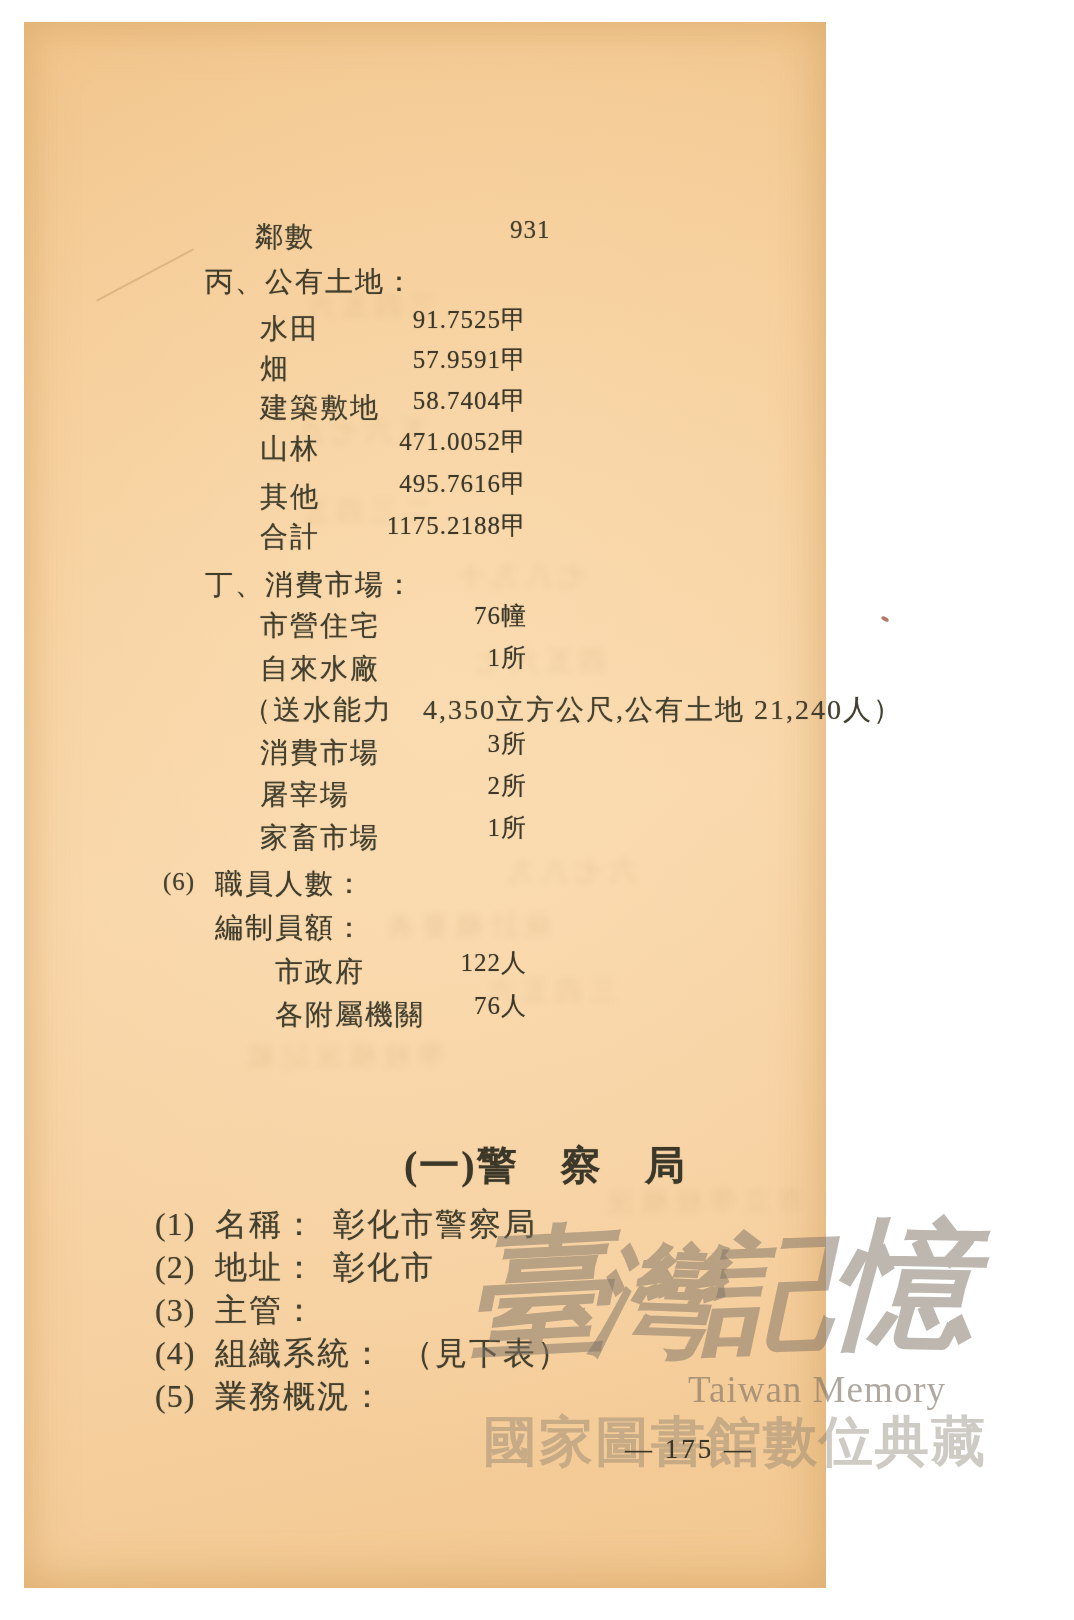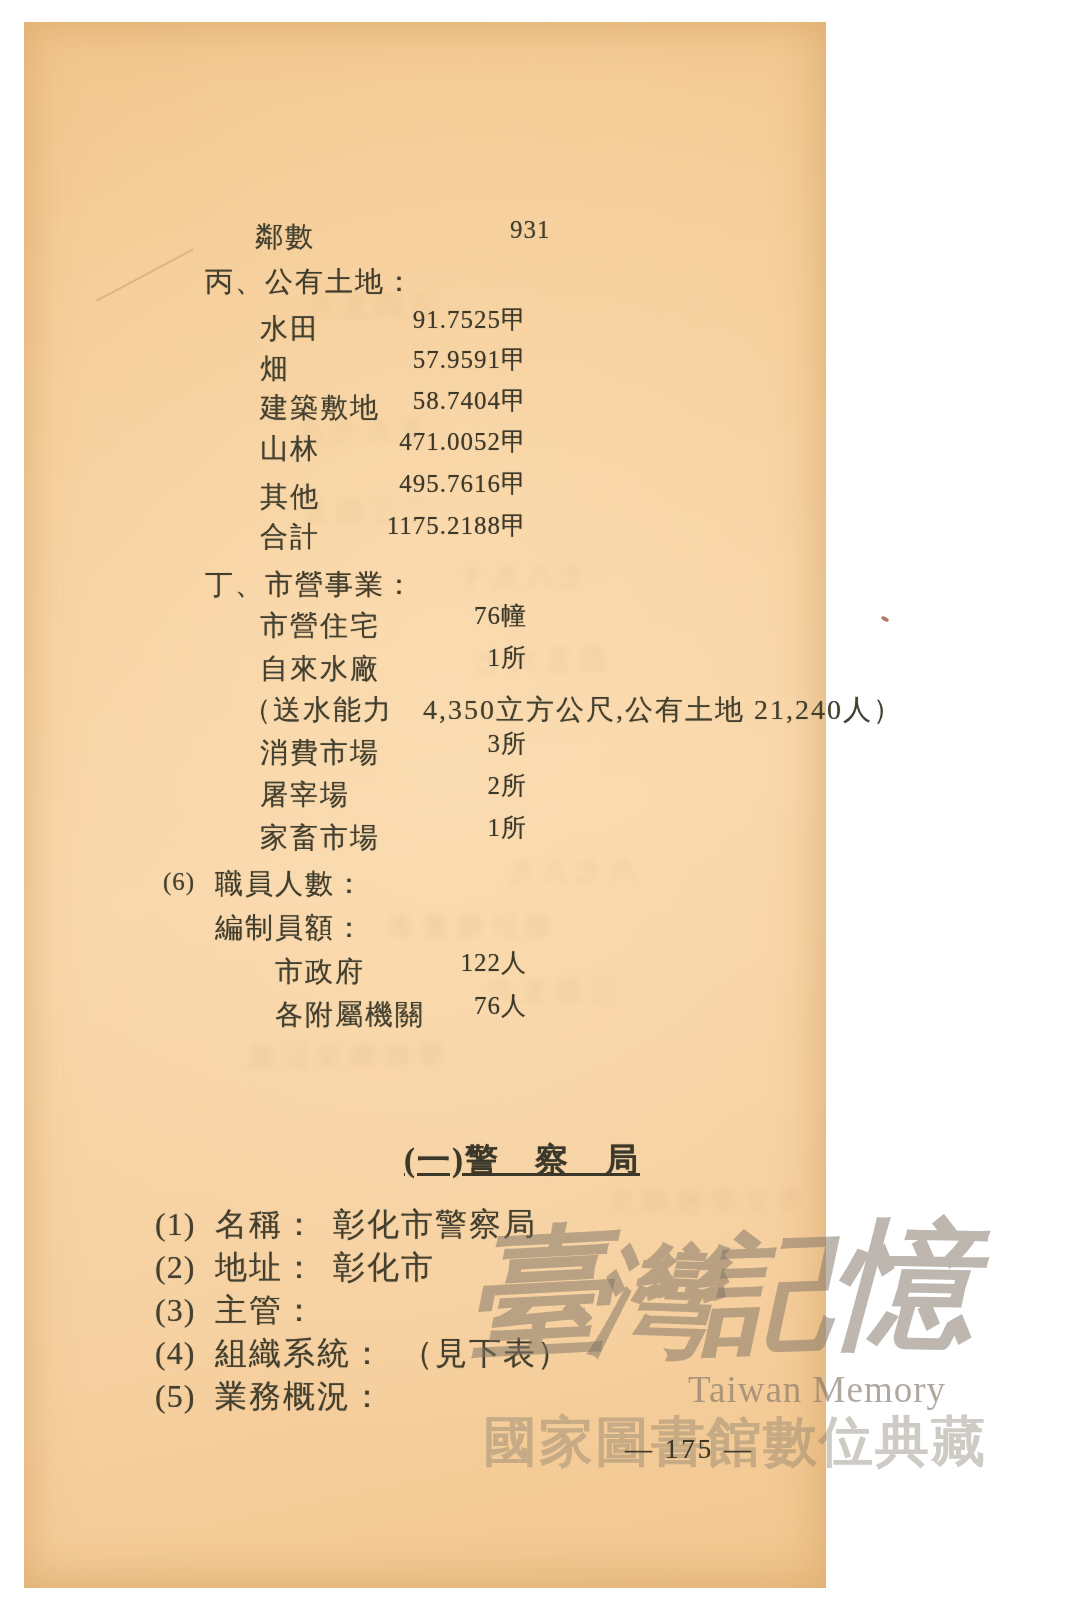--- a/index.html
+++ b/index.html
@@ -27,22 +27,22 @@
     text-shadow: 0 0 1px rgba(62,58,42,.55);
   }
   .num { font-size: 25px; letter-spacing: 1px; }
   .val { right: 299px; left: auto; text-align: right; letter-spacing: 1px; color: #3c392b; }
   .sect { color: #403d2d; }
   .title-row {
     position: absolute; font-size: 35px; font-weight: 700; letter-spacing: 1px;
     color: #3b382a; white-space: nowrap; text-shadow: 0 0 1px rgba(55,52,38,.6);
   }
   .subtitle-row {
-    position: absolute; font-size: 33px; font-weight: 700; letter-spacing: 2px;
-    color: #3b382a; white-space: nowrap; text-shadow: 0 0 1px rgba(55,52,38,.6); text-decoration: underline;
+    position: absolute; font-size: 40px; font-weight: 700; letter-spacing: 2px;
+    color: #3b382a; white-space: nowrap; text-shadow: 0 0 1px rgba(55,52,38,.6);
   }
   .agency-row {
     position: absolute; font-size: 32px; letter-spacing: 2px;
     color: #43402f; white-space: nowrap; text-shadow: 0 0 1px rgba(62,58,42,.55);
   }
   .agency-row .inum { display: inline-block; width: 60px; letter-spacing: 1px; }
   .agency-row .ival { margin-left: 16px; }
   .bleed {
     position: absolute; font-size: 27px; letter-spacing: 7px;
     color: #96773f; opacity: .13; filter: blur(3px);
@@ -113,21 +113,21 @@
 
     <div class="row" style="left:236px; top:411px;">山林</div>
     <div class="row num val" style="top:406px;">471.0052甲</div>
 
     <div class="row" style="left:236px; top:459px;">其他</div>
     <div class="row num val" style="top:448px;">495.7616甲</div>
 
     <div class="row" style="left:236px; top:499px;">合計</div>
     <div class="row num val" style="top:490px;">1175.2188甲</div>
 
-    <div class="row sect" style="left:181px; top:547px;">丁、市營事業：</div>
+    <div class="row sect" style="left:181px; top:547px;">丁、消費市場：</div>
 
     <div class="row" style="left:236px; top:588px;">市營住宅</div>
     <div class="row num val" style="top:580px;">76幢</div>
 
     <div class="row" style="left:236px; top:631px;">自來水廠</div>
     <div class="row num val" style="top:622px;">1所</div>
 
     <div class="row" style="left:219px; top:672px;">（送水能力　4,350立方公尺,公有土地 21,240人）</div>
 
     <div class="row" style="left:236px; top:715px;">消費市場</div>

